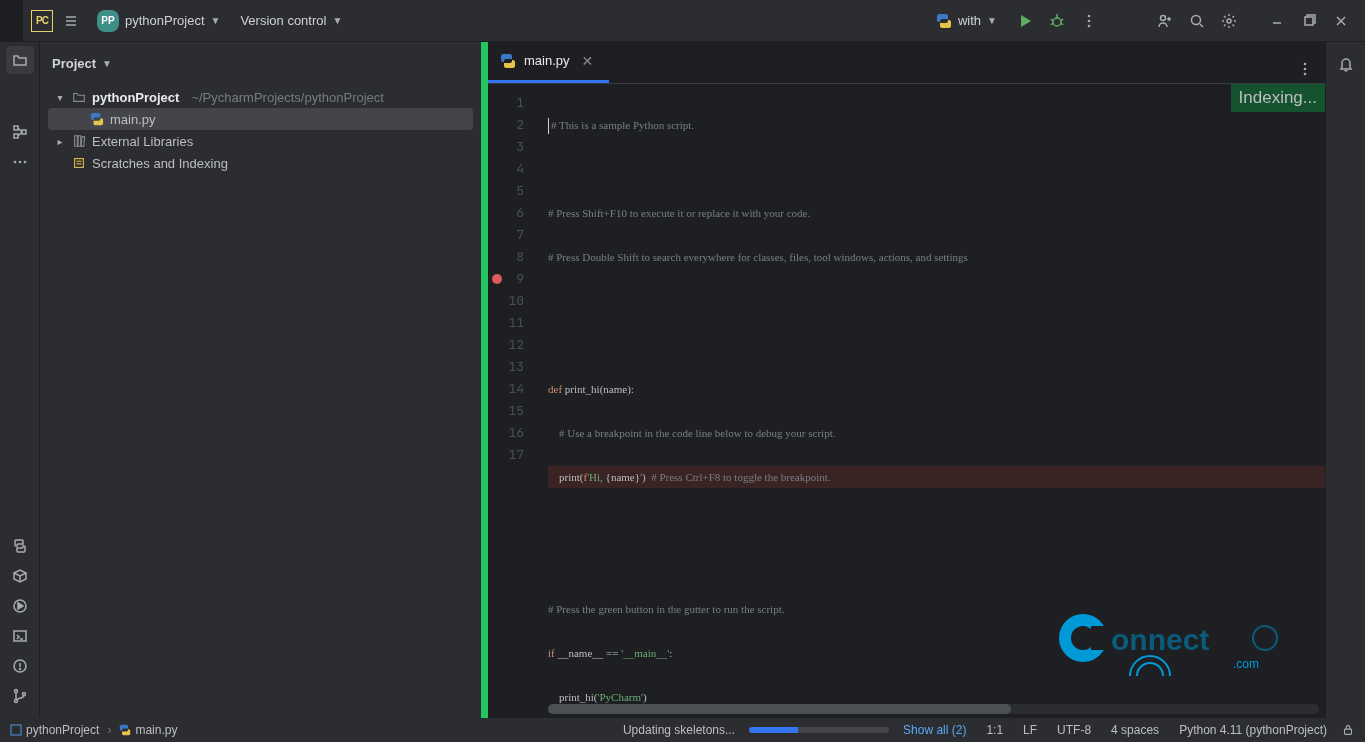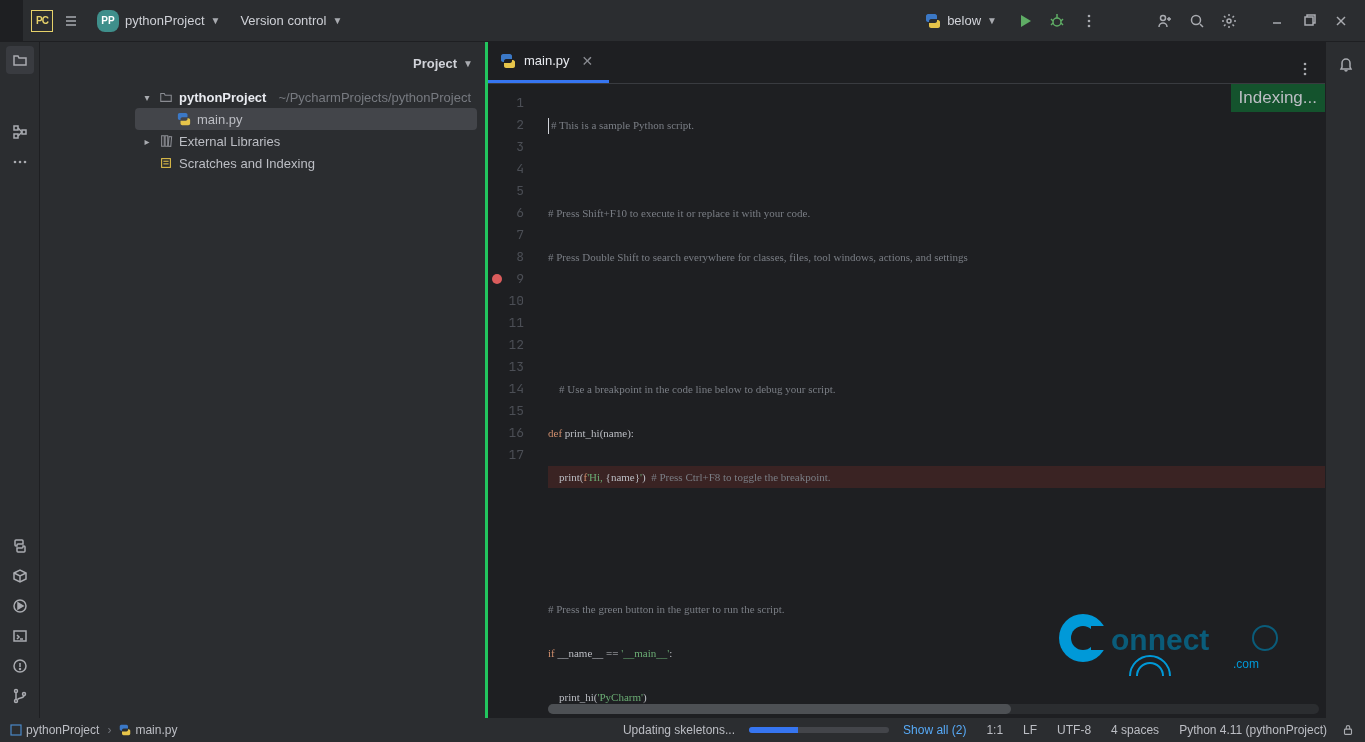--- a/index.html
+++ b/index.html
@@ -60,22 +60,22 @@
     width: 40px;
     background:#2b2d30;
     display:flex; flex-direction:column; align-items:center;
     padding-top:4px; gap:2px;
     border-right:1px solid #1e1f22;
   }
   .rail-sep { flex:1; }
   .project-panel {
     width:448px;
     background:#2b2d30;
-    border-right:3px solid #22c55e;
-    display:flex; flex-direction:column;align-items:flex-end;
+    border-right:7px solid #22c55e;
+    display:flex; flex-direction:column;
   }
   .project-header {
     height:42px;
     display:flex; align-items:center;
     padding:0 12px;
     font-weight:600;
     color:#d1d3d9;
     gap:6px;
   }
   .project-tree { padding:2px 8px; }
@@ -228,21 +228,21 @@
       <span>Version control</span>
       <span class="chev">▼</span>
     </div>
   </div>
   <div class="topbar-right">
     <div class="run-config">
       <svg class="svg-icon" viewBox="0 0 16 16">
           <path fill="#3b78c6" d="M6 1h4c1 0 2 1 2 2v3H6c-1 0-2 1-2 2v1H3c-1 0-2-1-2-2V3c0-1 1-2 2-2z"></path>
           <path fill="#e6c44a" d="M10 15H6c-1 0-2-1-2-2v-3h6c1 0 2-1 2-2V7h1c1 0 2 1 2 2v4c0 1-1 2-2 2z"></path>
         </svg>
-      <span>below</span>
+      <span>with</span>
       <span class="chev">▼</span>
     </div>
     <div class="icon-btn">
       <svg class="svg-icon" viewBox="0 0 16 16">
           <path fill="#5fad65" d="M4 2l10 6-10 6z"></path>
         </svg>
     </div>
     <div class="icon-btn">
       <svg class="svg-icon" viewBox="0 0 16 16" fill="none" stroke="#5fad65" stroke-width="1.5">
           <circle cx="8" cy="9" r="4"></circle>
@@ -452,22 +452,22 @@
         <div>16</div>
         <div>17</div>
       </div>
       <div class="code">
 <div class="code-line"><span class="caret-cursor"></span><span class="c-comment"># This is a sample Python script.</span></div>
 <div class="code-line"></div>
 <div class="code-line"><span class="c-comment"># Press Shift+F10 to execute it or replace it with your code.</span></div>
 <div class="code-line"><span class="c-comment"># Press Double Shift to search everywhere for classes, files, tool windows, actions, and settings</span></div>
 <div class="code-line"></div>
 <div class="code-line"></div>
+<div class="code-line"><span class="c-key">def </span><span class="c-fn">print_hi</span><span>(</span><span class="c-param">name</span><span>):</span></div>
 <div class="code-line"><span class="c-comment">    # Use a breakpoint in the code line below to debug your script.</span></div>
-<div class="code-line"><span class="c-key">def </span><span class="c-fn">print_hi</span><span>(</span><span class="c-param">name</span><span>):</span></div>
 <div class="code-line bp"><span>    </span><span>print</span><span>(</span><span class="c-key">f</span><span class="c-str">'Hi, </span><span>{</span><span>name</span><span>}</span><span class="c-str">'</span><span>)</span><span>  </span><span class="c-comment"># Press Ctrl+F8 to toggle the breakpoint.</span></div>
 <div class="code-line"></div>
 <div class="code-line"></div>
 <div class="code-line"><span class="c-comment"># Press the green button in the gutter to run the script.</span></div>
 <div class="code-line"><span class="c-key">if </span><span>__name__</span><span> == </span><span class="c-str">'__main__'</span><span>:</span></div>
 <div class="code-line"><span>    </span><span>print_hi</span><span>(</span><span class="c-str">'PyCharm'</span><span>)</span></div>
 
 
 
       </div>

